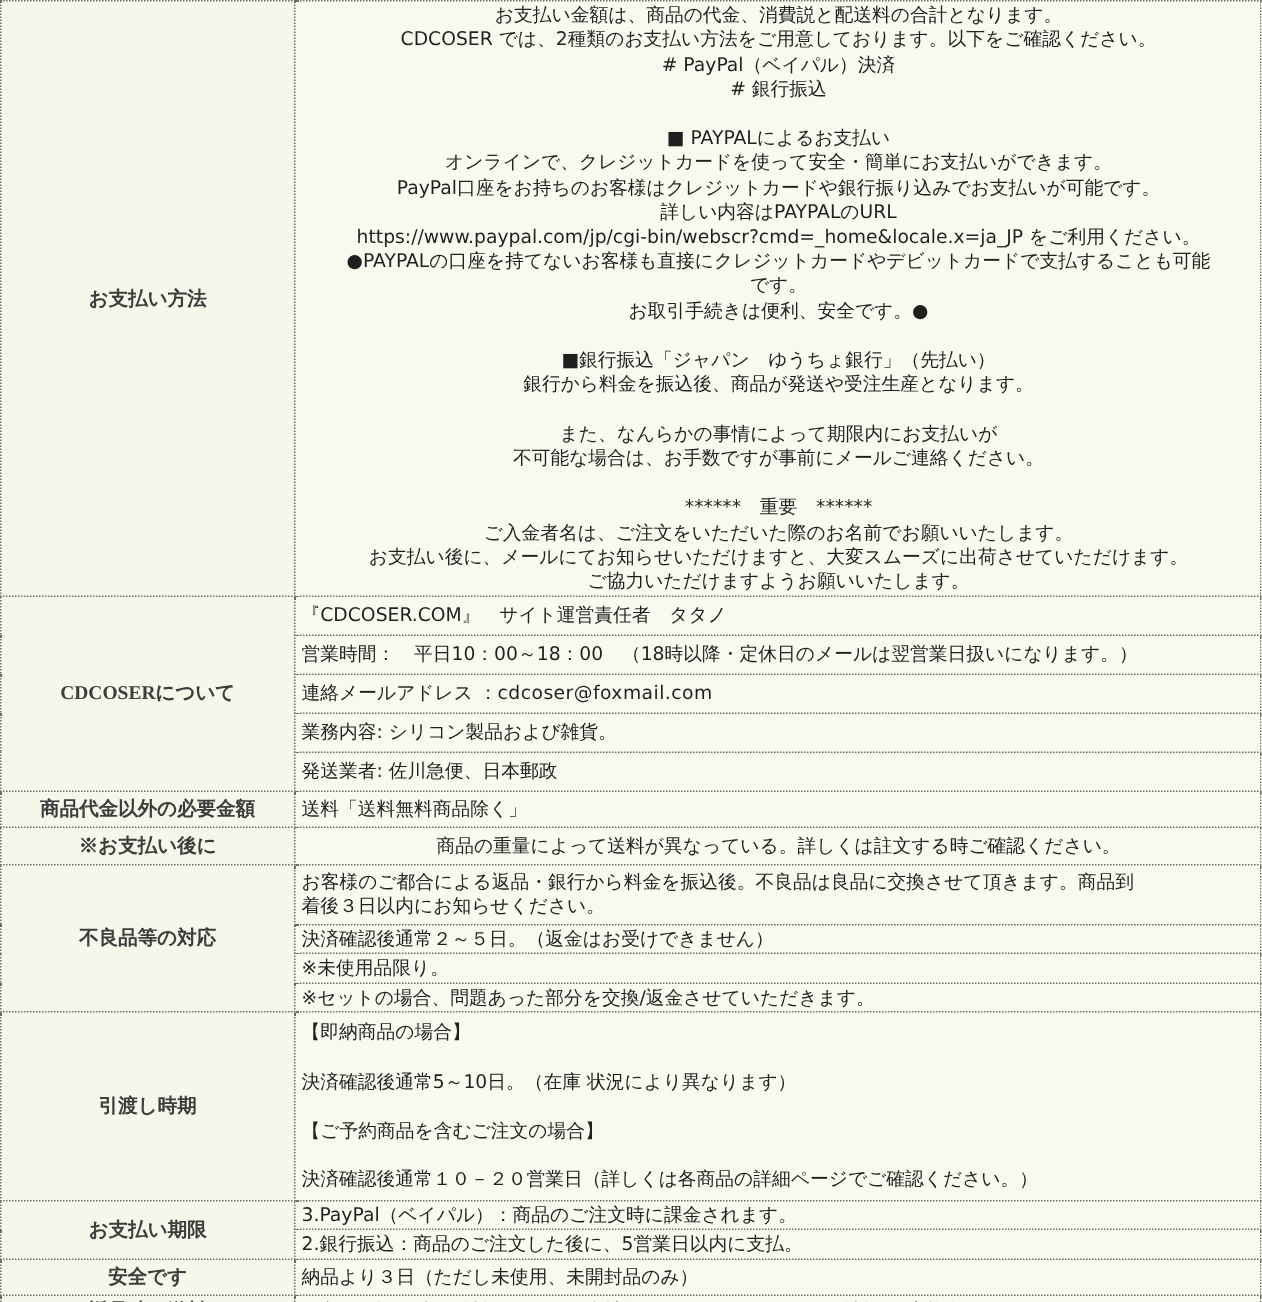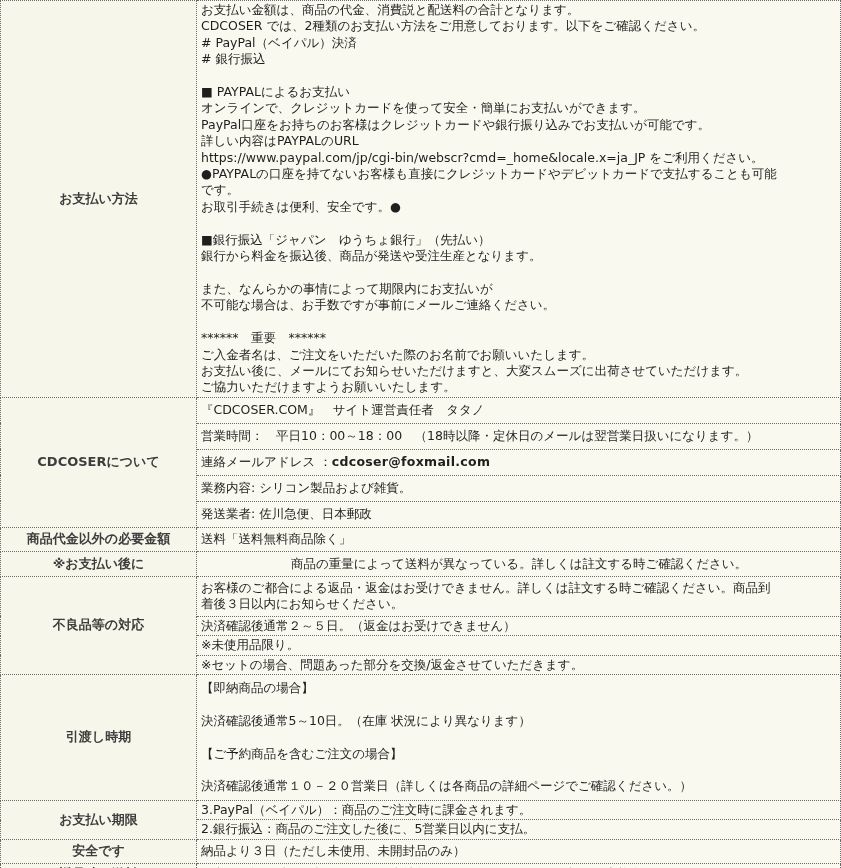--- a/index.html
+++ b/index.html
@@ -24,20 +24,21 @@
   #shop-info-table th {
     width: 196px;
     text-align: center;
     vertical-align: middle;
     font-weight: bold;
     color: #3d3d3d;
     font-size: 13px;
     line-height: 16px;
     padding: 2px;
     background: #f7f6ea;
+    font-family: Liberation Serif, serif;
   }
   #shop-info-table td {
     color: #1f1f1f;
     font-size: 12.5px;
     line-height: 16.4px;
     padding: 1px 3px 1px 4px;
     vertical-align: middle;
     white-space: pre-wrap;
     word-break: break-all;
   }
@@ -46,23 +47,23 @@
     padding-top: 2px;
   }
   td.h26 { height: 26px; }
   td.h24 { height: 24px; margin-top: 33px; }
   td.h25 { height: 25px; text-align: center; }
   td.h40 { height: 40px; line-height: 16px; padding-top: 2px; vertical-align: top; }
   td.h17 { height: 17px; line-height: 15px; padding-top: 0; padding-bottom: 0; }
   td.h14 { height: 14px; line-height: 13px; padding-top: 0; padding-bottom: 0; }
   td.h18 { height: 18px; line-height: 15px; padding-top: 1px; padding-bottom: 0; }
   td.h126 { height: 126px; padding-top: 4px; }
-  td.h394 { height: 394px; }
+  td.h394 { height: 394px; text-align: center; }
   .email {
-    font-weight: bold;
+    font-weight: normal;
     letter-spacing: 0.3px;
   }
 </style>
 </head>
 <body>
 
 <table id="shop-info-table">
   <colgroup>
     <col style="width:196px">
     <col>
@@ -119,21 +120,21 @@
       <td class="h24">送料「送料無料商品除く」</td>
     </tr>
 
     <tr>
       <th>※お支払い後に</th>
       <td class="h25">商品の重量によって送料が異なっている。詳しくは註文する時ご確認ください。</td>
     </tr>
 
     <tr>
       <th rowspan="4">不良品等の対応</th>
-      <td class="h40">お客様のご都合による返品・返金はお受けできません。詳しくは註文する時ご確認ください。商品到
+      <td class="h40">お客様のご都合による返品・銀行から料金を振込後。不良品は良品に交換させて頂きます。商品到
 着後３日以内にお知らせください。</td>
     </tr>
     <tr>
       <td class="h17">決済確認後通常２～５日。（返金はお受けできません）</td>
     </tr>
     <tr>
       <td class="h14">※未使用品限り。</td>
     </tr>
     <tr>
       <td class="h14">※セットの場合、問題あった部分を交換/返金させていただきます。</td>

